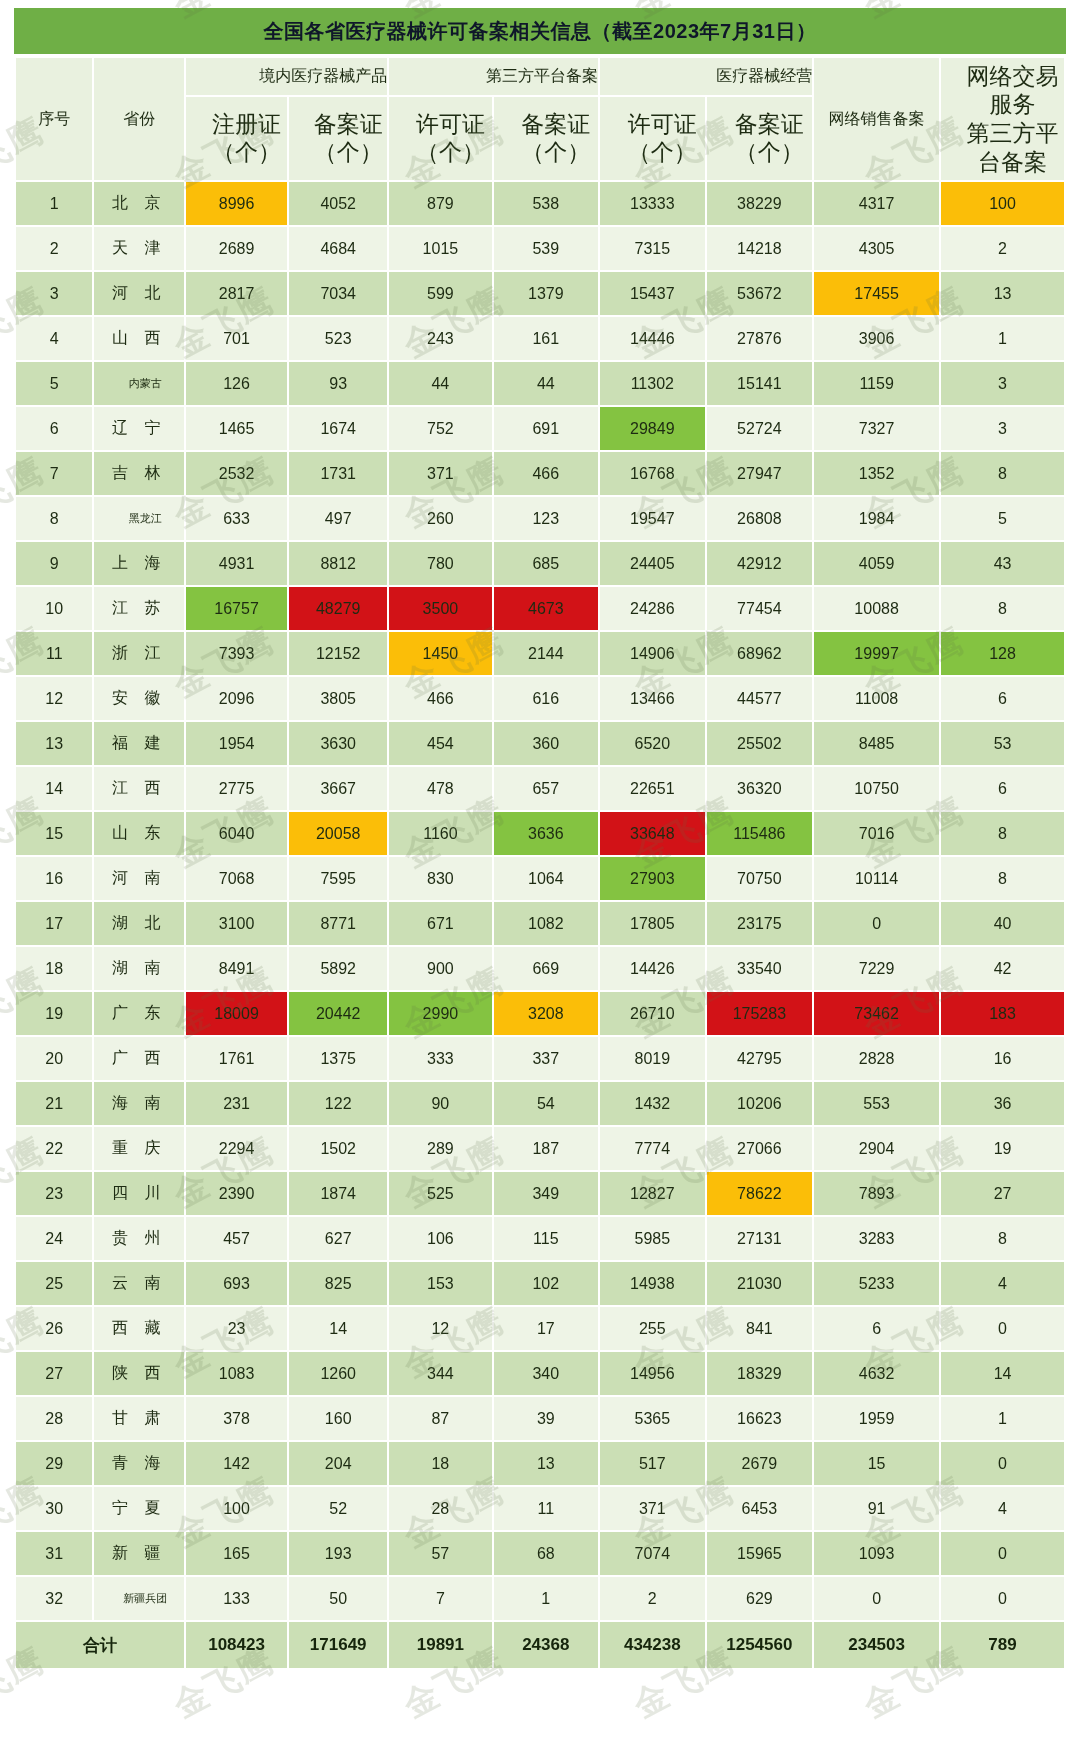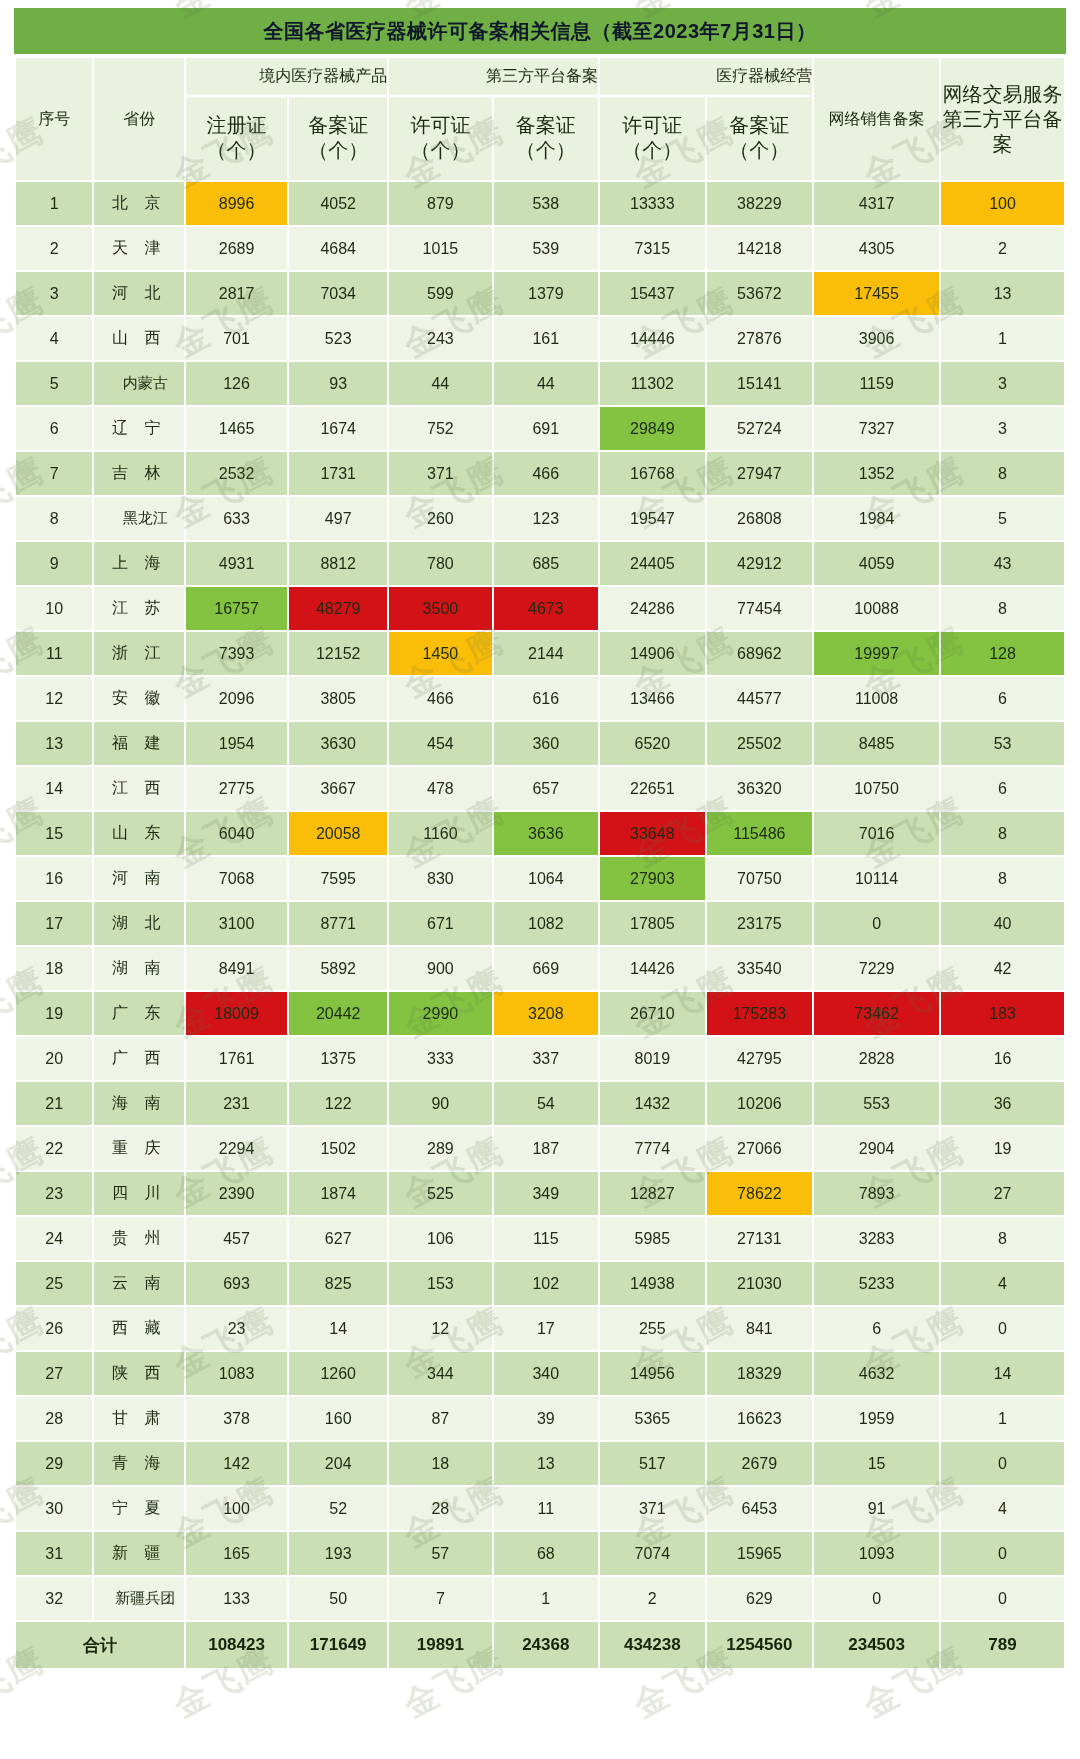--- a/index.html
+++ b/index.html
@@ -76,28 +76,28 @@
     background: #CBDFB5;
     font-weight: 700;
     font-size: 17px;
     color: #16250c;
     line-height: 1.25;
     height: 40px;
   }
   th.hd.tall { height: 122px; }
   th.hd.grp { height: 36px; text-align: right; }
   th.hd.sub { height: 82px; }
-  th.hd .u { display:block; font-size: 20px; }
+  th.hd .u { display:block; font-size: 23px; padding-left: 20px; }
   
   tr.odd  td { background: #CBDFB5; }
   tr.even td { background: #EEF4E6; }
   tr.row td { height: 43px; }
   td.seq { font-size: 16px; }
   td.prov { font-size: 16px; letter-spacing: 6px; padding-left: 6px; }
-  td.prov.nosp { letter-spacing: 0px; padding-left: 12px; font-size: 15px; }
+  td.prov.nosp { letter-spacing: 0px; padding-left: 12px; font-size: 11px; }
   
   tr.total td {
     background: #CBDFB5;
     font-weight: 700;
     font-size: 17px;
     height: 46px;
     color: #16250c;
   }
   
   td.hl-orange { background: #FBBE08 !important; font-weight: 700; color: #1a1403; }

